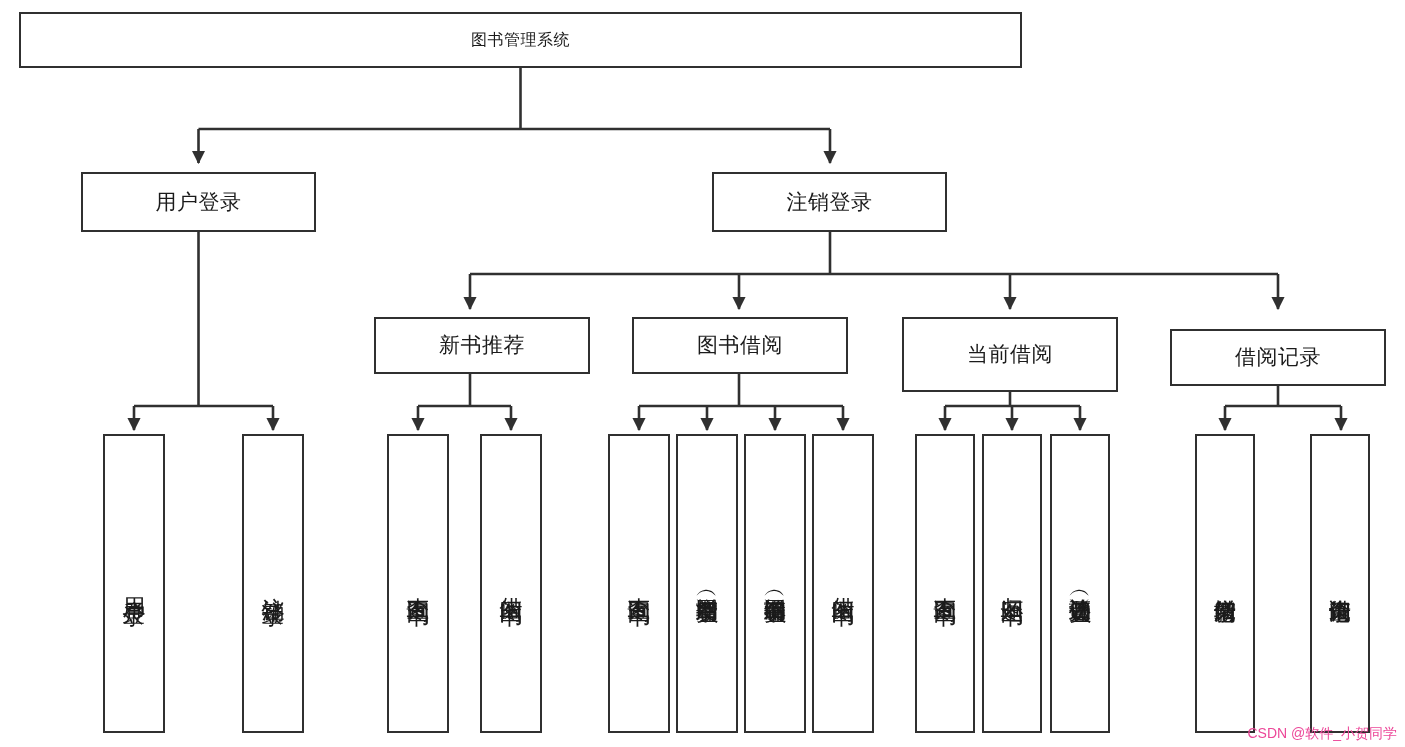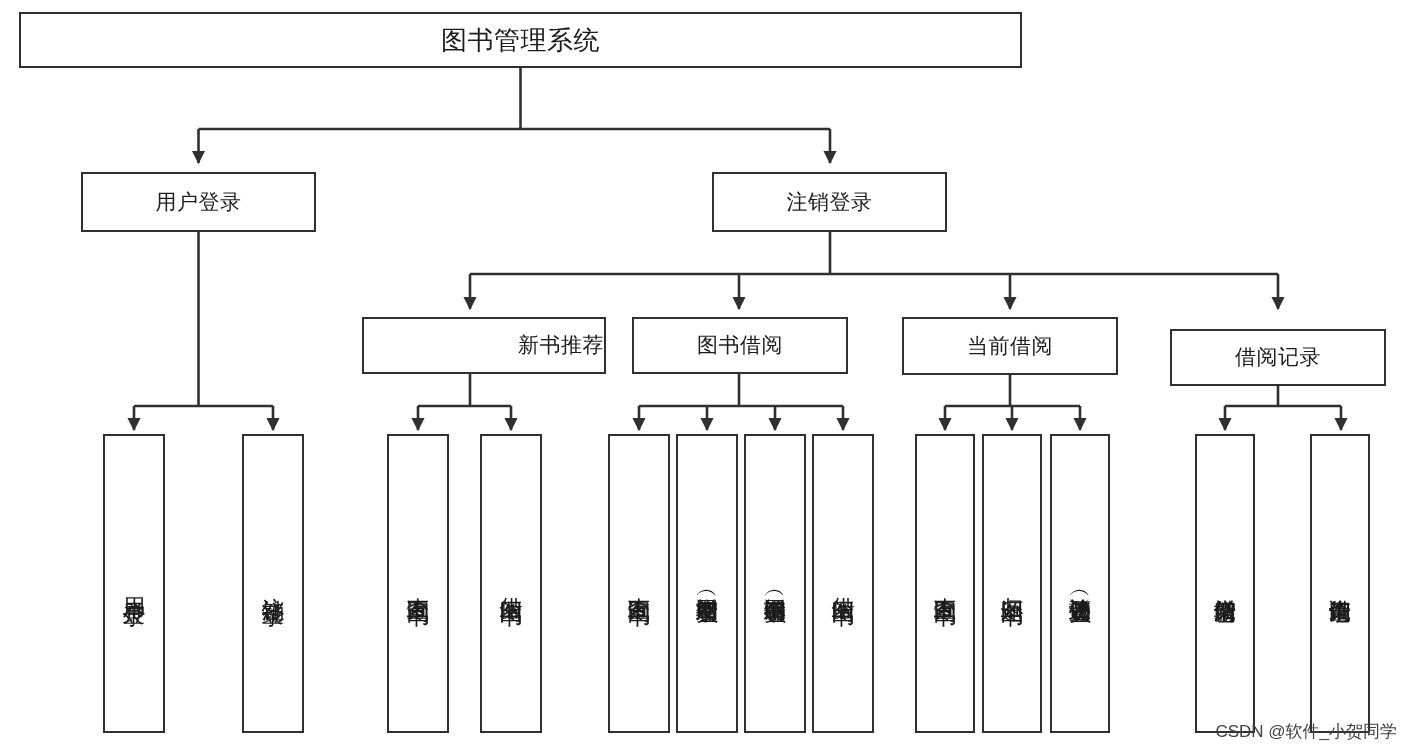--- a/index.html
+++ b/index.html
@@ -42,21 +42,21 @@
     display: block;
     line-height: 1.18;
     letter-spacing: 0.5px;
   }
   
   .node.h .lbl {
     font-size: 21px;
     white-space: nowrap;
   }
   .node.root .lbl {
-    font-size: 26px;
+    font-size: 16px;
   }
   
   .node.v {
     align-items: center;
     justify-content: center;
     padding: 2px 0;
   }
   .node.v .lbl {
     writing-mode: vertical-rl;
     text-orientation: upright;
@@ -67,22 +67,22 @@
     max-height: 100%;
   }
   .node.v.tight .lbl {
     font-size: 22px;
     letter-spacing: 0.5px;
   }
   .watermark {
     position: absolute;
     right: 8px;
     bottom: 4px;
-    font-size: 17px;
-    color: #404040;
+    font-size: 14px;
+    color: #ec4899;
     z-index: 5;
     white-space: nowrap;
     font-family: "Liberation Sans", "DejaVu Sans", sans-serif;
   }
 </style>
 </head>
 <body>
 
 <div id="canvas">
 
@@ -140,27 +140,27 @@
     <span class="lbl">图书管理系统</span>
   </div>
 
   <div class="node h" style="left:81px; top:172px; width:235px; height:60px;">
     <span class="lbl">用户登录</span>
   </div>
   <div class="node h" style="left:712px; top:172px; width:235px; height:60px;">
     <span class="lbl">注销登录</span>
   </div>
 
-  <div class="node h" style="left:362px; top:317px; width:244px; height:57px;justify-content:flex-end;">
+  <div class="node h" style="left:374px; top:317px; width:216px; height:57px;">
     <span class="lbl">新书推荐</span>
   </div>
   <div class="node h" style="left:632px; top:317px; width:216px; height:57px;">
     <span class="lbl">图书借阅</span>
   </div>
-  <div class="node h" style="left:902px; top:317px; width:216px; height:58px;text-align:center;">
+  <div class="node h" style="left:902px; top:317px; width:216px; height:75px;text-align:center;">
     <span class="lbl">当前借阅</span>
   </div>
   <div class="node h" style="left:1170px; top:329px; width:216px; height:57px;">
     <span class="lbl">借阅记录</span>
   </div>
 
   <div class="node v" style="left:103px; top:434px; width:62px; height:299px;">
     <span class="lbl">用户登录</span>
   </div>
   <div class="node v" style="left:242px; top:434px; width:62px; height:299px;">

